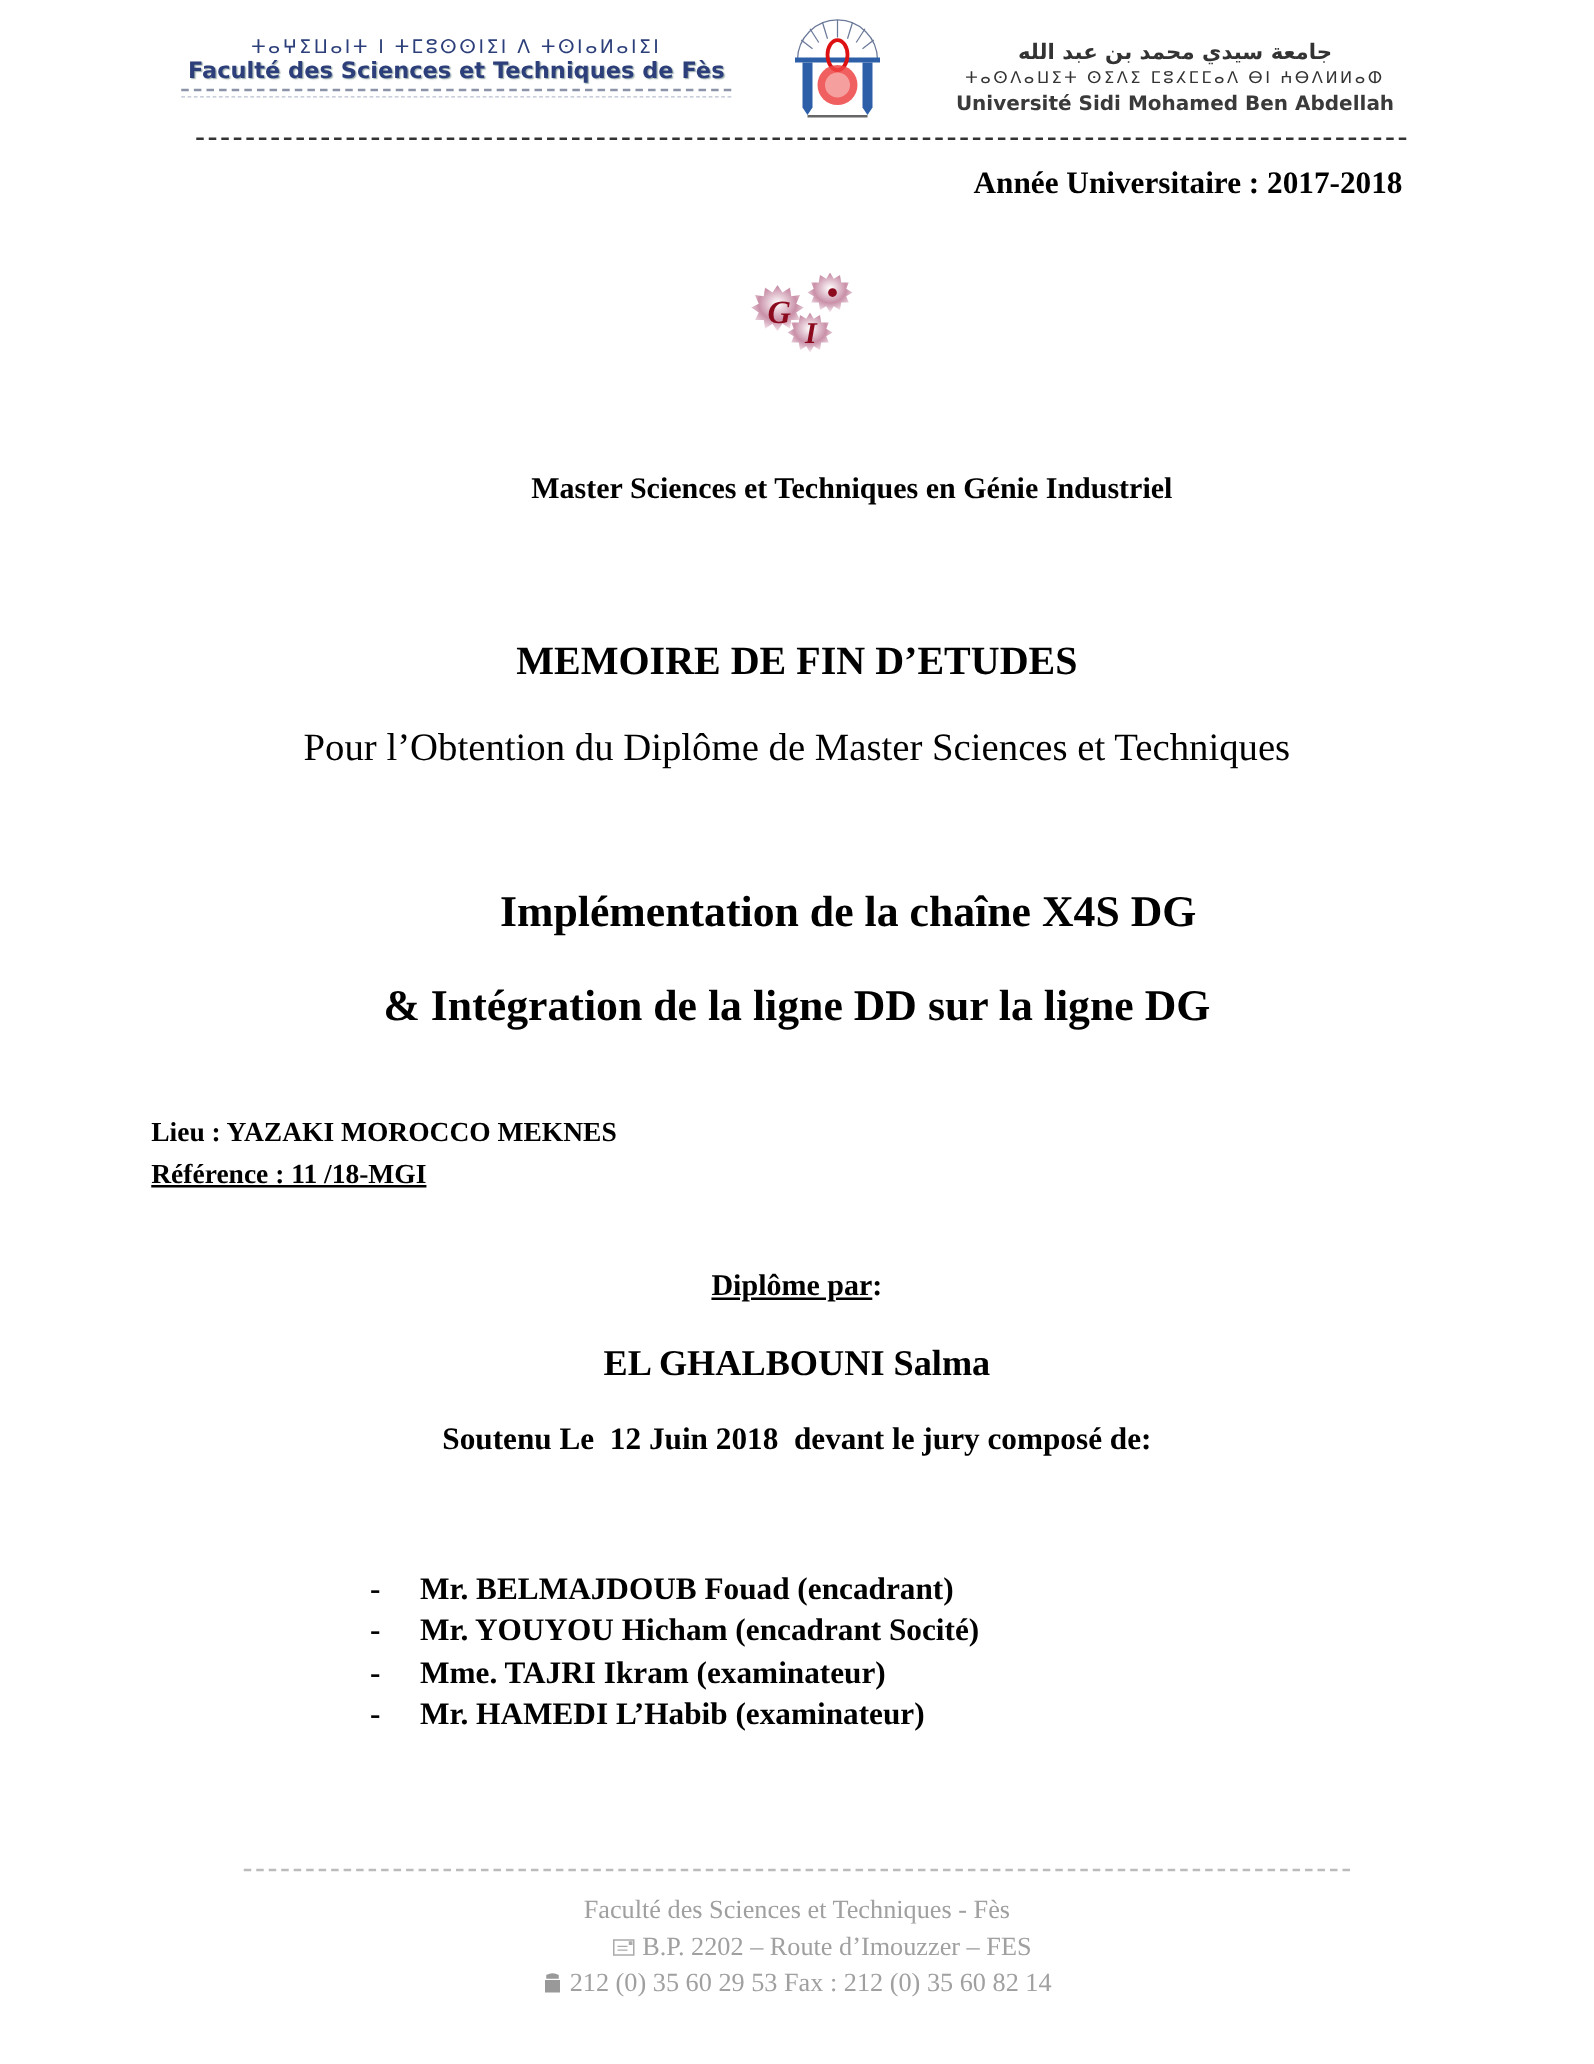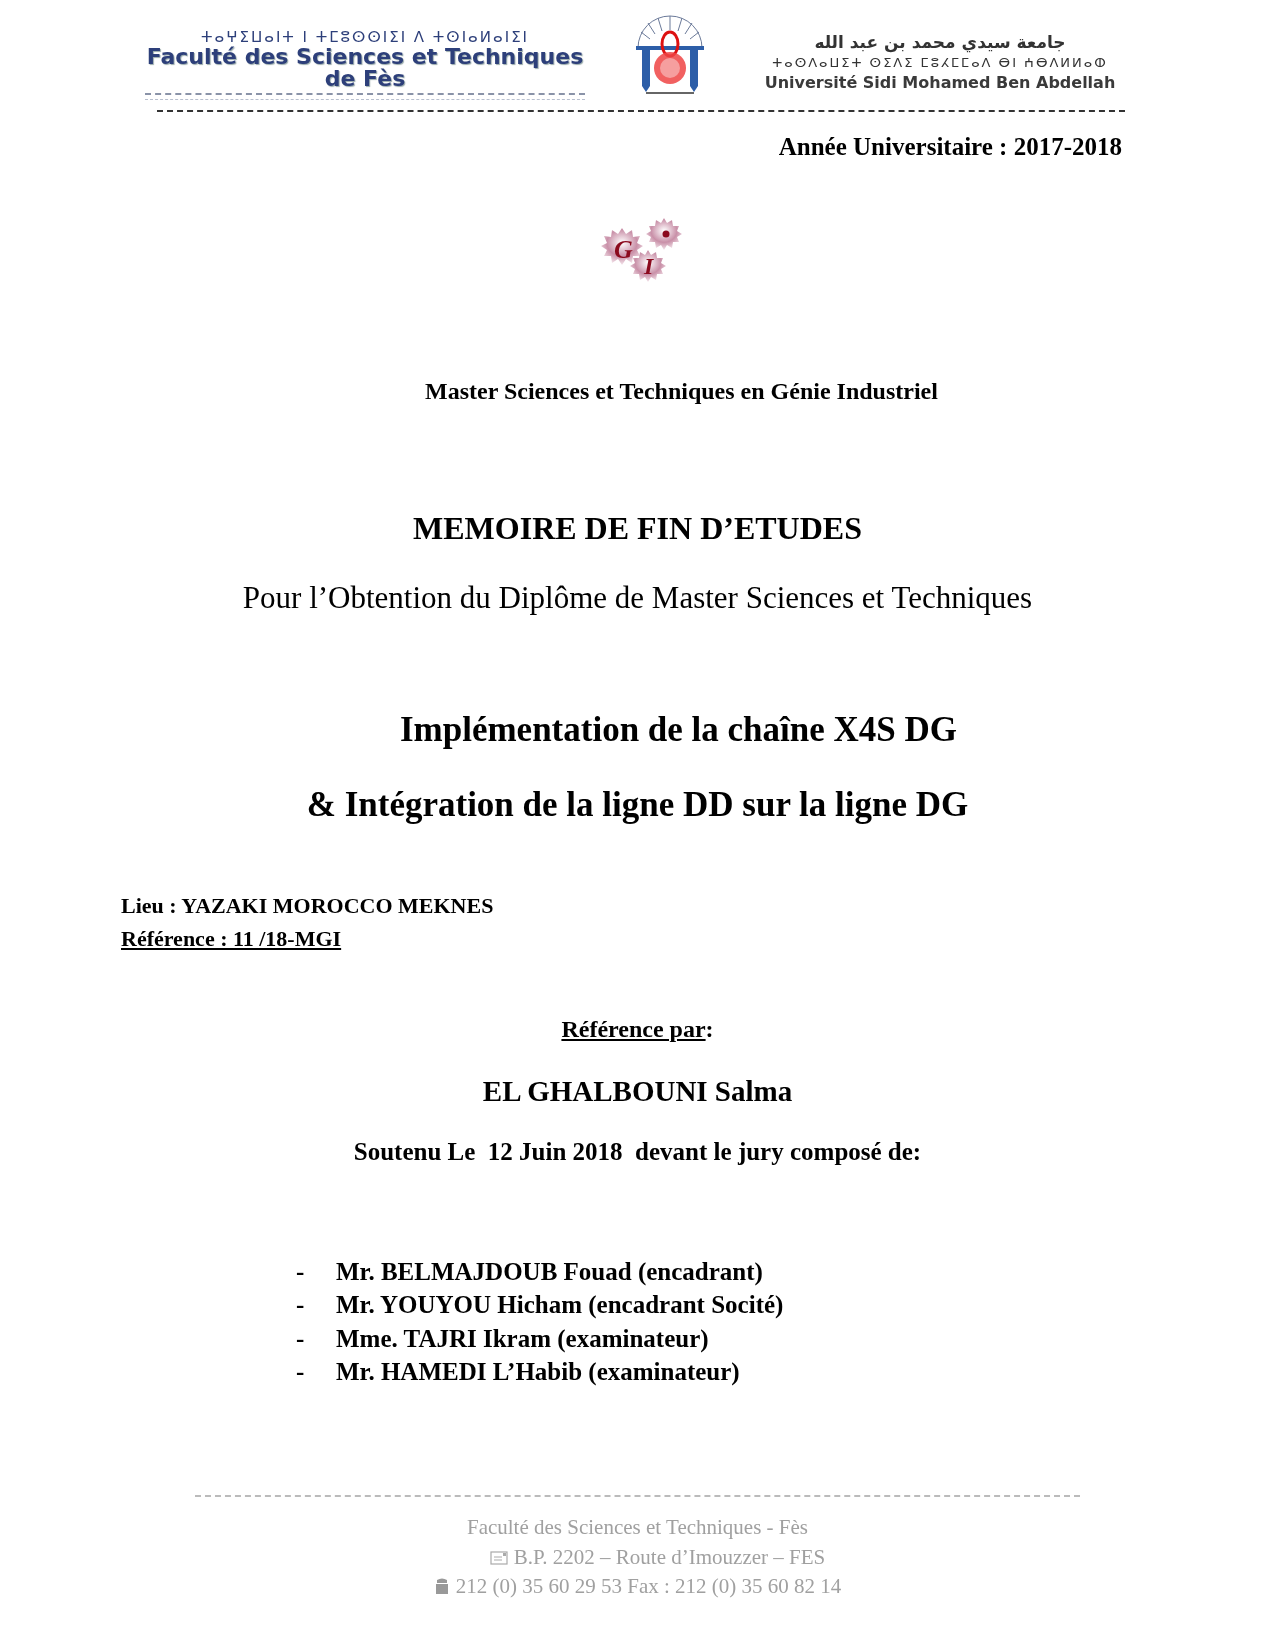--- a/index.html
+++ b/index.html
@@ -5,21 +5,21 @@
   html, body { margin:0; padding:0; background:#fff; }
   body { width:1275px; height:1651px; position:relative; overflow:hidden;
          font-family:"Liberation Serif", "DejaVu Serif", serif; color:#000; }
   .abs { position:absolute; }
   .center { left:0; width:1275px; text-align:center; }
 
   
   .fst-block { left:140px; top:28px; width:450px; text-align:center; }
   .fst-ar { font-family:"DejaVu Sans", sans-serif; font-weight:bold; color:#2d3f7a; font-size:20px; line-height:24px; direction:rtl; }
   .fst-tif { font-family:"DejaVu Sans", sans-serif; color:#2d3f7a; font-size:15px; letter-spacing:2px; line-height:18px; }
-  .fst-fr { font-family:"DejaVu Sans", sans-serif; font-weight:bold; color:#2d3f7a; font-size:22px; line-height:22px; text-shadow:1px 1px 1px #9aa; }
+  .fst-fr { font-family:"DejaVu Sans", sans-serif; font-weight:bold; color:#2d3f7a; font-size:18px; line-height:22px; text-shadow:1px 1px 1px #9aa; }
   .fst-rule { margin:3px auto 0; width:440px; height:4px; border-top:2px dashed #8a93a8; border-bottom:1px dashed #b9c0cf; }
 
   .usmba-block { left:745px; top:30px; width:390px; text-align:center; }
   .usmba-ar { font-family:"DejaVu Sans", sans-serif; font-weight:bold; color:#333; font-size:17px; line-height:24px; direction:rtl; }
   .usmba-tif { font-family:"DejaVu Sans", sans-serif; color:#333; font-size:13px; letter-spacing:2px; line-height:18px; }
   .usmba-fr { font-family:"DejaVu Sans", sans-serif; font-weight:bold; color:#3a3a3a; font-size:16px; line-height:22px; }
 
   .emblem { left:628px; top:8px; width:84px; height:90px; }
 
   .dash-top { left:157px; top:110px; width:968px; border-top:2px dashed #333; }
@@ -117,21 +117,21 @@
 
 <div class="abs center memoire">MEMOIRE DE FIN D’ETUDES</div>
 <div class="abs center obtention">Pour l’Obtention du Diplôme de Master Sciences et Techniques</div>
 
 <div class="abs center title1">Implémentation de la chaîne X4S DG</div>
 <div class="abs center title2">&amp; Intégration de la ligne DD sur la ligne DG</div>
 
 <div class="abs lieu">Lieu : YAZAKI MOROCCO MEKNES</div>
 <div class="abs ref">Référence : 11 /18-MGI</div>
 
-<div class="abs center presente"><span class="u">Référence par</span><span>:</span></div>
+<div class="abs center presente"><span class="u">Diplôme par</span><span>:</span></div>
 <div class="abs center auteur">EL GHALBOUNI Salma</div>
 <div class="abs center soutenu">Soutenu Le  12 Juin 2018  devant le jury composé de:</div>
 
 <div class="abs jury">
   <div class="jury-item">
     <span class="jury-dash">-</span>
     <span>Mr. BELMAJDOUB Fouad (encadrant)</span>
   </div>
   <div class="jury-item">
     <span class="jury-dash">-</span>

